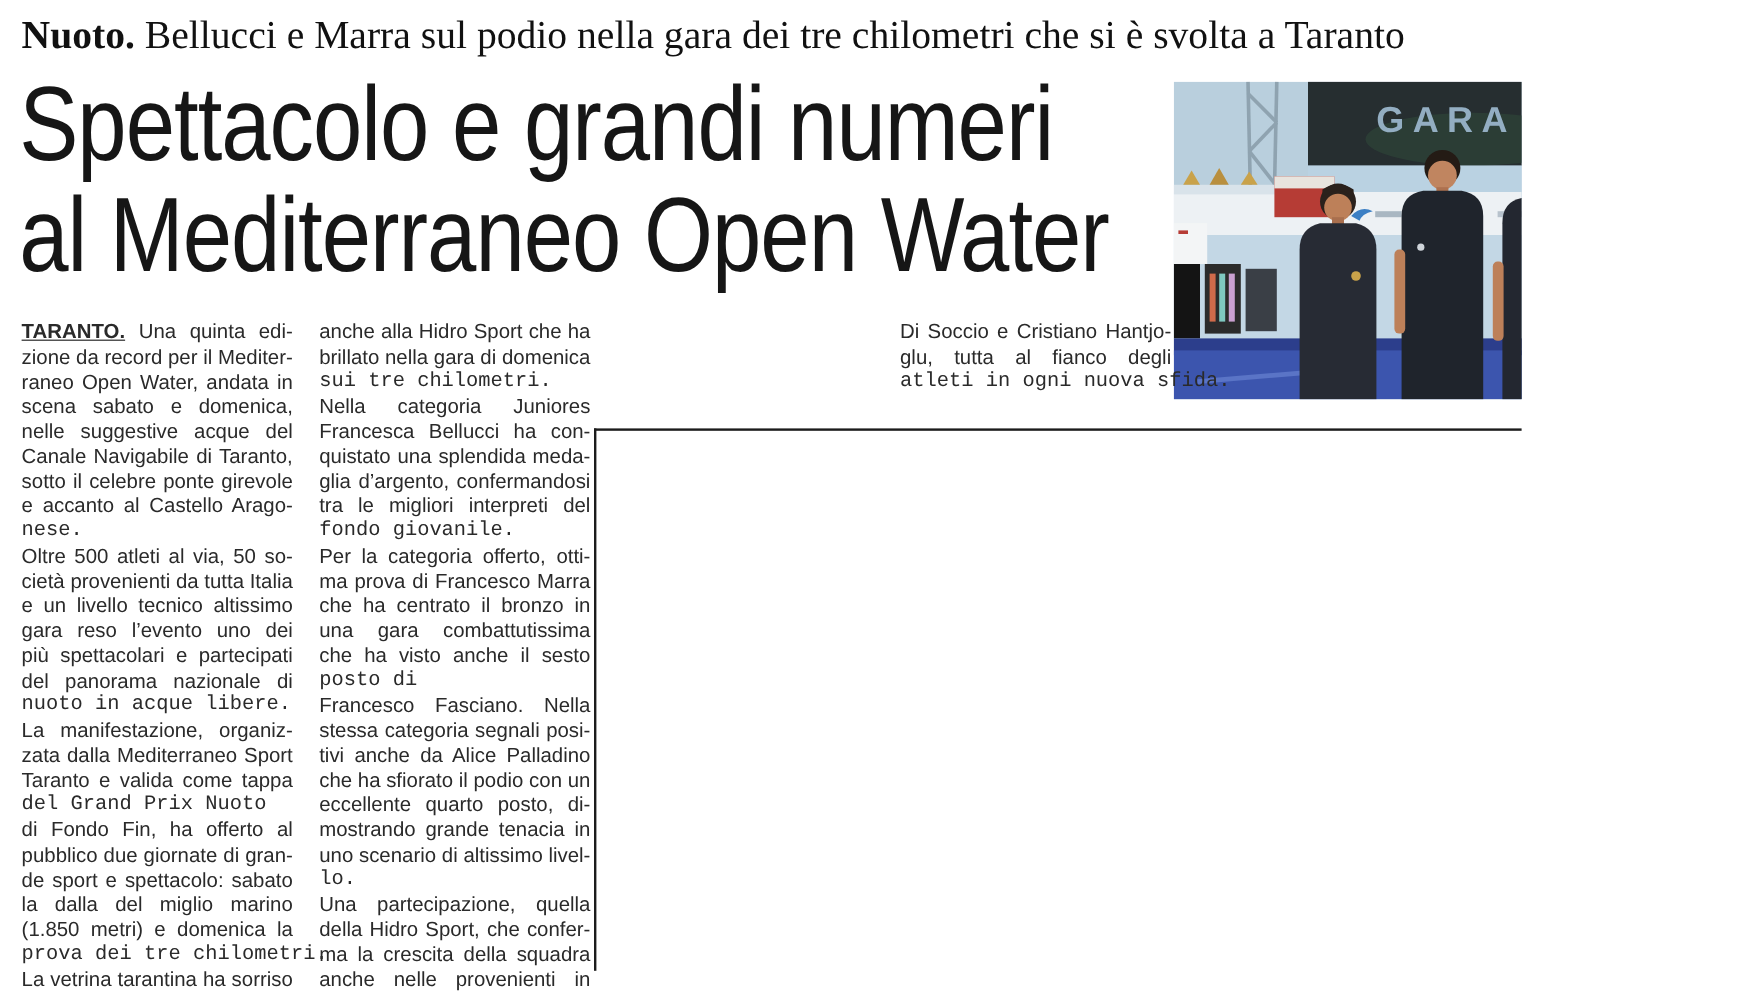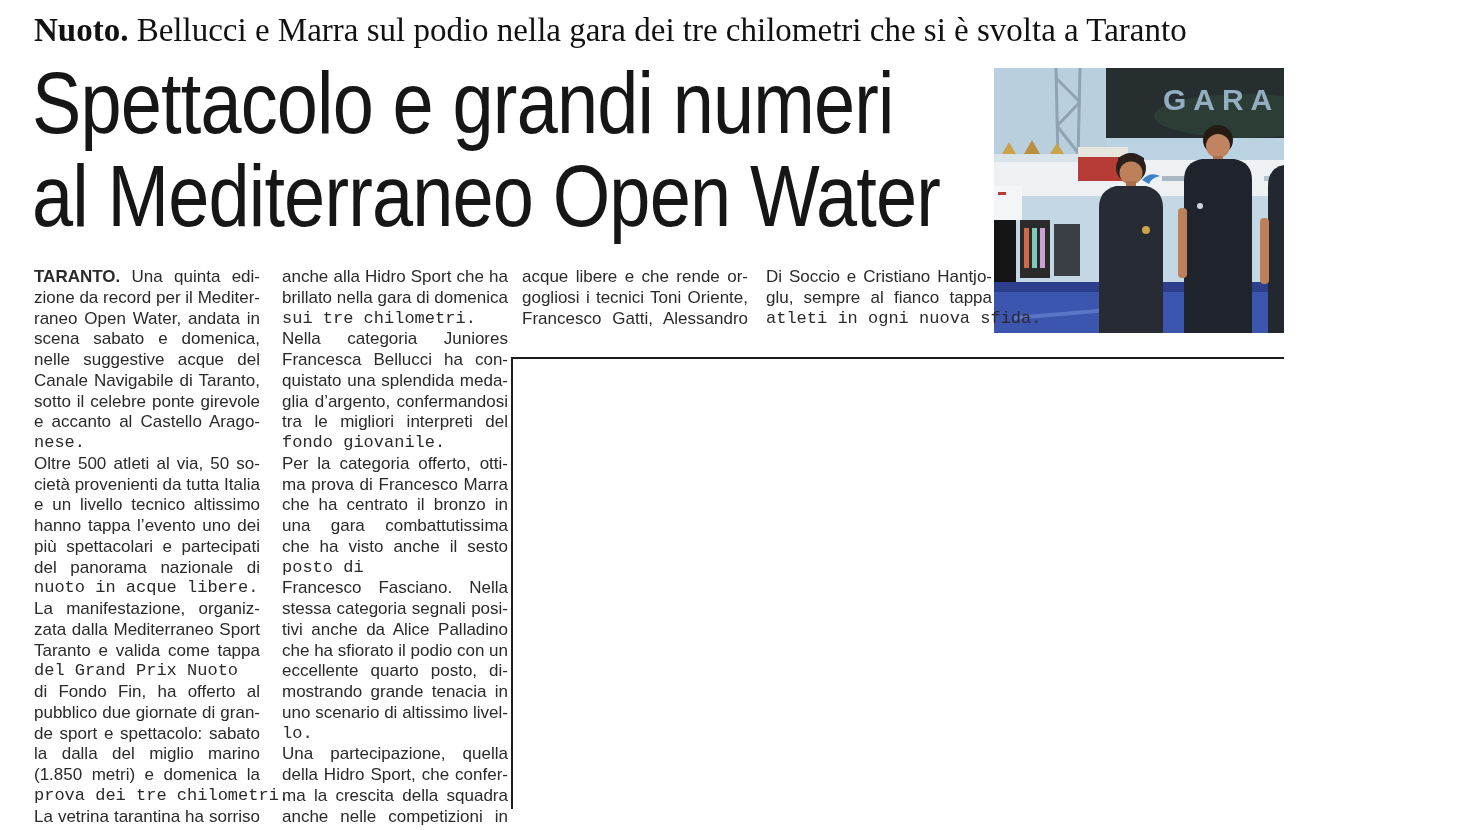--- a/index.html
+++ b/index.html
@@ -1,38 +1,38 @@
 <!DOCTYPE html>
 <html><head>
 <meta charset="utf-8">
 <style>
   html,body{margin:0;padding:0;background:#ffffff;}
   .page{position:relative;width:1268px;height:830px;background:#ffffff;overflow:hidden;
-        font-family:"Liberation Sans",sans-serif;color:#1f1f1f;margin-left:16px;}
+        font-family:"Liberation Sans",sans-serif;color:#1f1f1f;}
 
   
   .kicker{position:absolute;left:18px;top:10px;font-family:"Liberation Serif",serif;
           font-size:33px;line-height:40px;color:#111;white-space:nowrap;}
   .kicker b{font-weight:700;}
 
   
   .headline{position:absolute;left:16px;top:56px;font-size:88px;line-height:93px;
             font-weight:400;letter-spacing:-1px;color:#161616;
             transform:scaleX(0.84);transform-origin:0 0;white-space:nowrap;}
 
   
   .photo{position:absolute;left:978px;top:68px;width:450px;height:265px;overflow:hidden;text-align:right;}
   .photo svg{display:block;}
 
   
   .col{position:absolute;top:267px;width:226px;font-size:17px;line-height:20.75px;color:#2a2a2a;}
   .col-0{left:18px;} .col-1{left:266px;} .col-2{left:506px;} .col-3{left:750px;}
   .tl{text-align:justify;text-align-last:justify;white-space:nowrap;height:20.75px;overflow:visible;}
   .tl.last{text-align-last:left;font-family:Liberation Mono, monospace;}
-  .tl b{font-weight:700;}
+  .tl b{font-weight:700;text-decoration:underline;}
 
   
   .frame{position:absolute;left:495px;top:357px;width:941px;height:450px;
          border-top:2px solid #1c1c1c;border-left:2px solid #1c1c1c;}
 </style>
 </head>
 <body>
 
 <div class="page">
 
@@ -150,21 +150,21 @@
       <div class="tl">raneo Open Water, andata in</div>
       <div class="tl">scena sabato e domenica,</div>
       <div class="tl">nelle suggestive acque del</div>
       <div class="tl">Canale Navigabile di Taranto,</div>
       <div class="tl">sotto il celebre ponte girevole</div>
       <div class="tl">e accanto al Castello Arago-</div>
       <div class="tl last">nese.</div>
       <div class="tl">Oltre 500 atleti al via, 50 so-</div>
       <div class="tl">cietà provenienti da tutta Italia</div>
       <div class="tl">e un livello tecnico altissimo</div>
-      <div class="tl">hanno tappa l’evento uno dei</div>
+      <div class="tl">gara reso l’evento uno dei</div>
       <div class="tl">più spettacolari e partecipati</div>
       <div class="tl">del panorama nazionale di</div>
       <div class="tl last">nuoto in acque libere.</div>
       <div class="tl">La manifestazione, organiz-</div>
       <div class="tl">zata dalla Mediterraneo Sport</div>
       <div class="tl">Taranto e valida come tappa</div>
       <div class="tl last">del Grand Prix Nuoto</div>
       <div class="tl">di Fondo Fin, ha offerto al</div>
       <div class="tl">pubblico due giornate di gran-</div>
       <div class="tl">de sport e spettacolo: sabato</div>
@@ -193,28 +193,23 @@
       <div class="tl">stessa categoria segnali posi-</div>
       <div class="tl">tivi anche da Alice Palladino</div>
       <div class="tl">che ha sfiorato il podio con un</div>
       <div class="tl">eccellente quarto posto, di-</div>
       <div class="tl">mostrando grande tenacia in</div>
       <div class="tl">uno scenario di altissimo livel-</div>
       <div class="tl last">lo.</div>
       <div class="tl">Una partecipazione, quella</div>
       <div class="tl">della Hidro Sport, che confer-</div>
       <div class="tl">ma la crescita della squadra</div>
-      <div class="tl">anche nelle competizioni in</div>
-    </div>
-  <div class="col col-2">
-      <div class="tl">acque libere e che rende or-</div>
-      <div class="tl">gogliosi i tecnici Toni Oriente,</div>
-      <div class="tl">Francesco Gatti, Alessandro</div>
+      <div class="tl">anche nelle provenienti in</div>
     </div>
   <div class="col col-3">
       <div class="tl">Di Soccio e Cristiano Hantjo-</div>
-      <div class="tl">glu, sempre al fianco tappa</div>
+      <div class="tl">glu, tutta al fianco degli</div>
       <div class="tl last">atleti in ogni nuova sfida.</div>
     </div>
 
   <div class="frame"></div>
 
 </div>
 
 </body></html>

